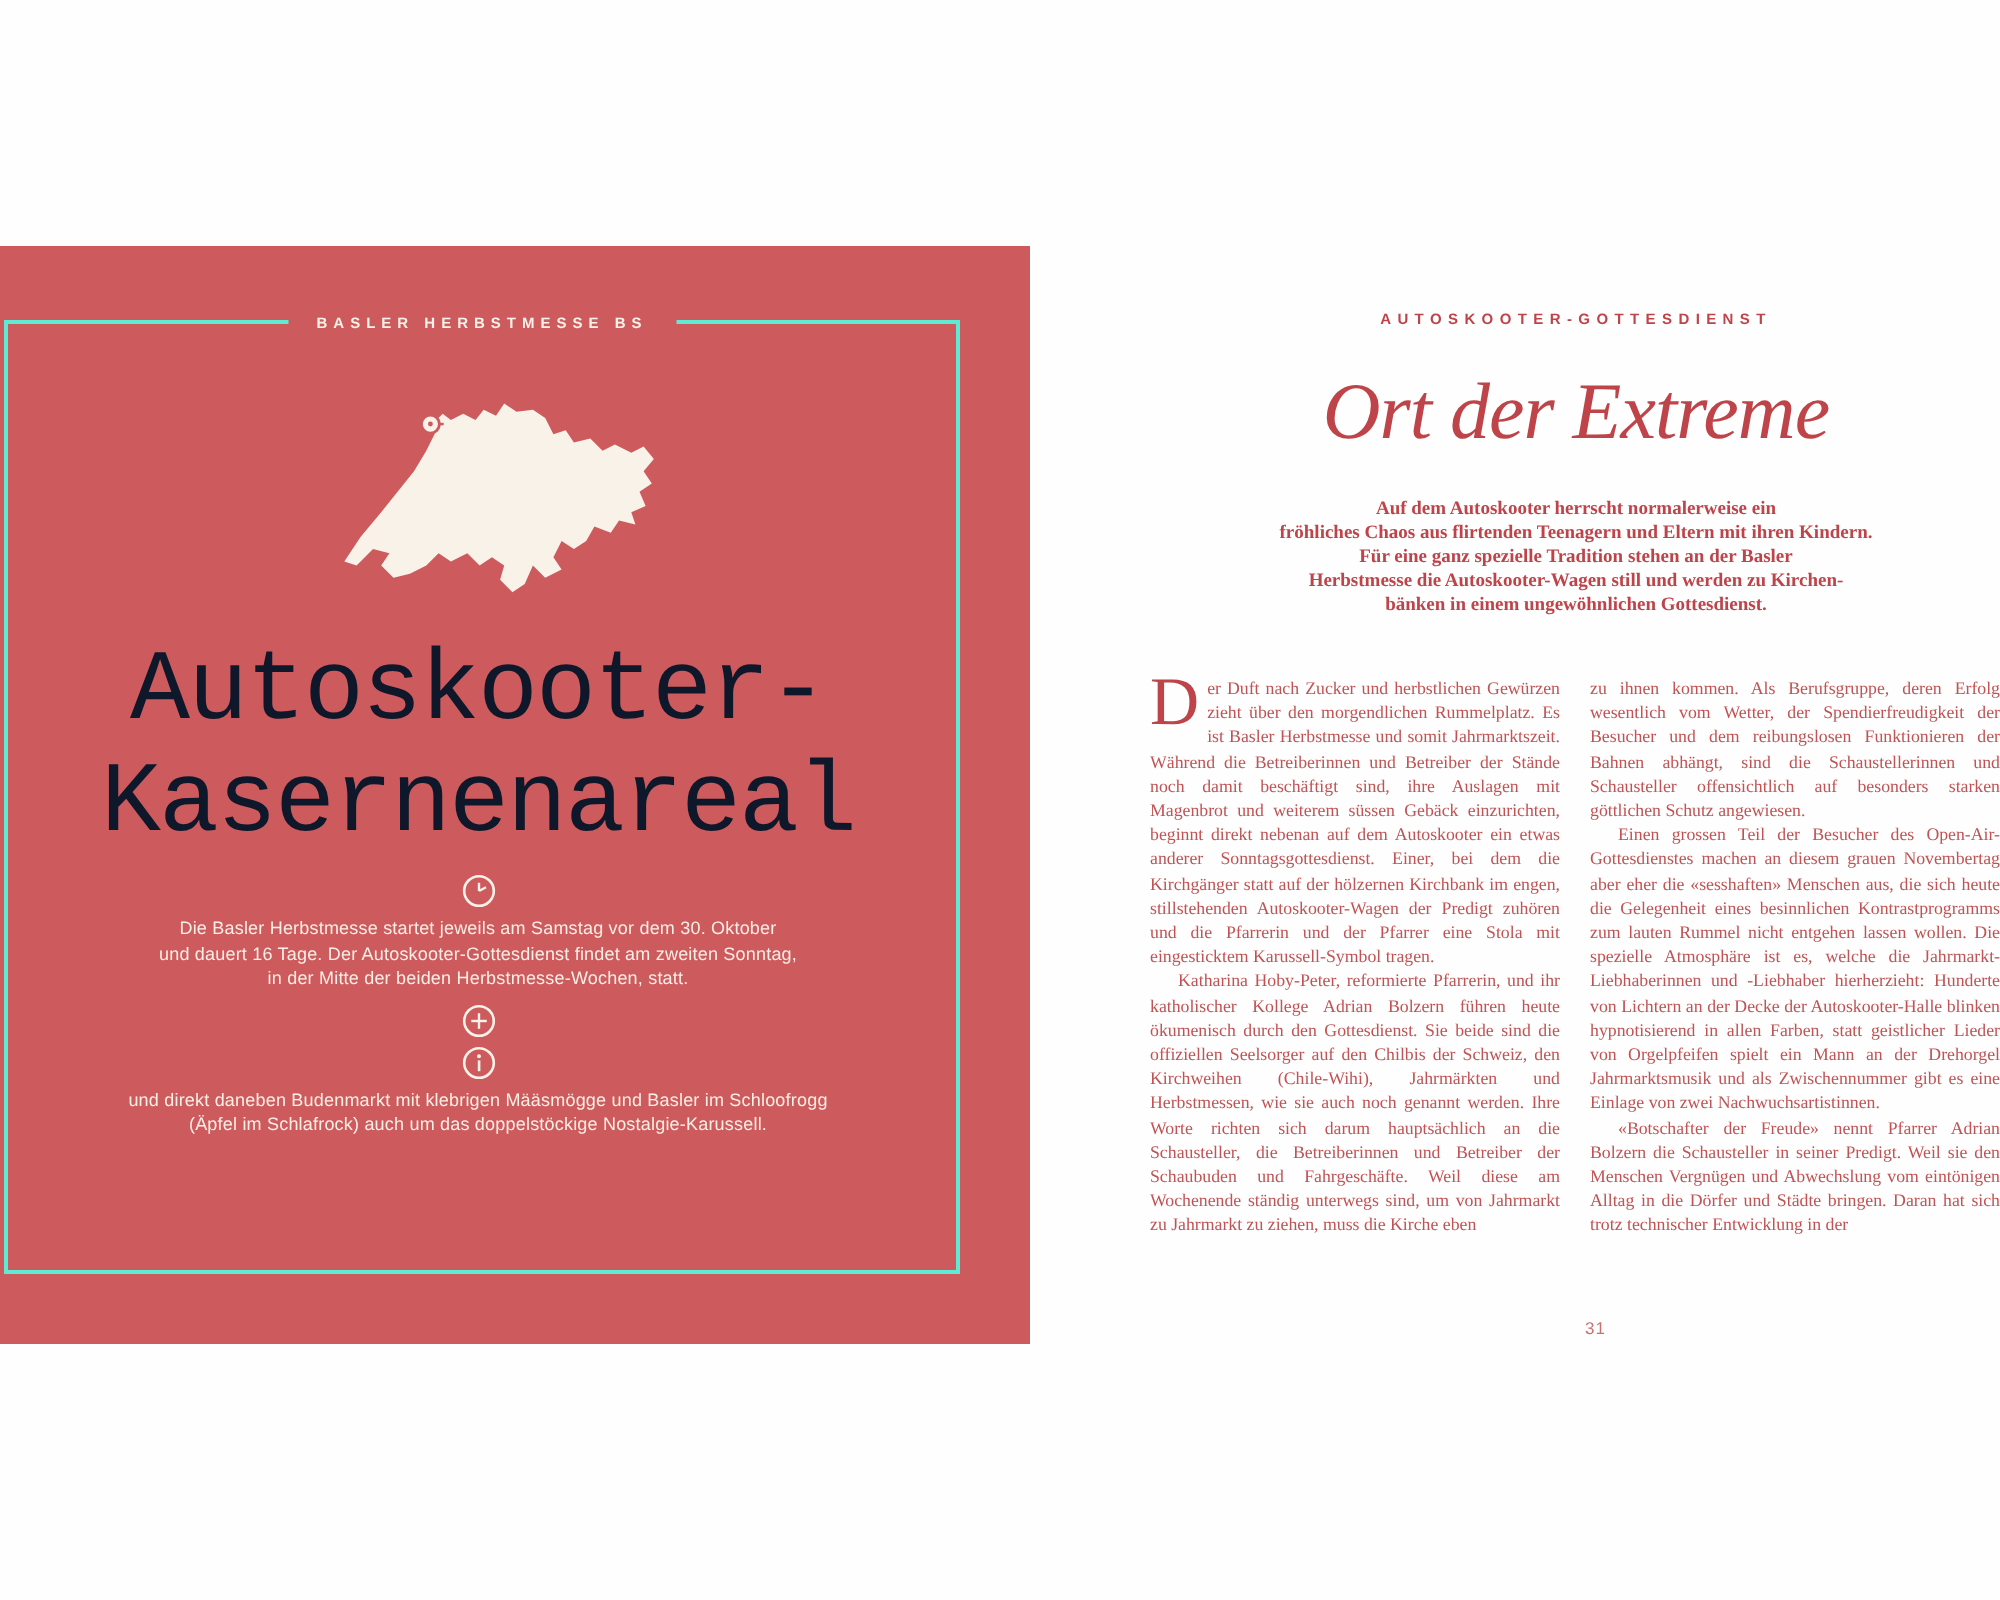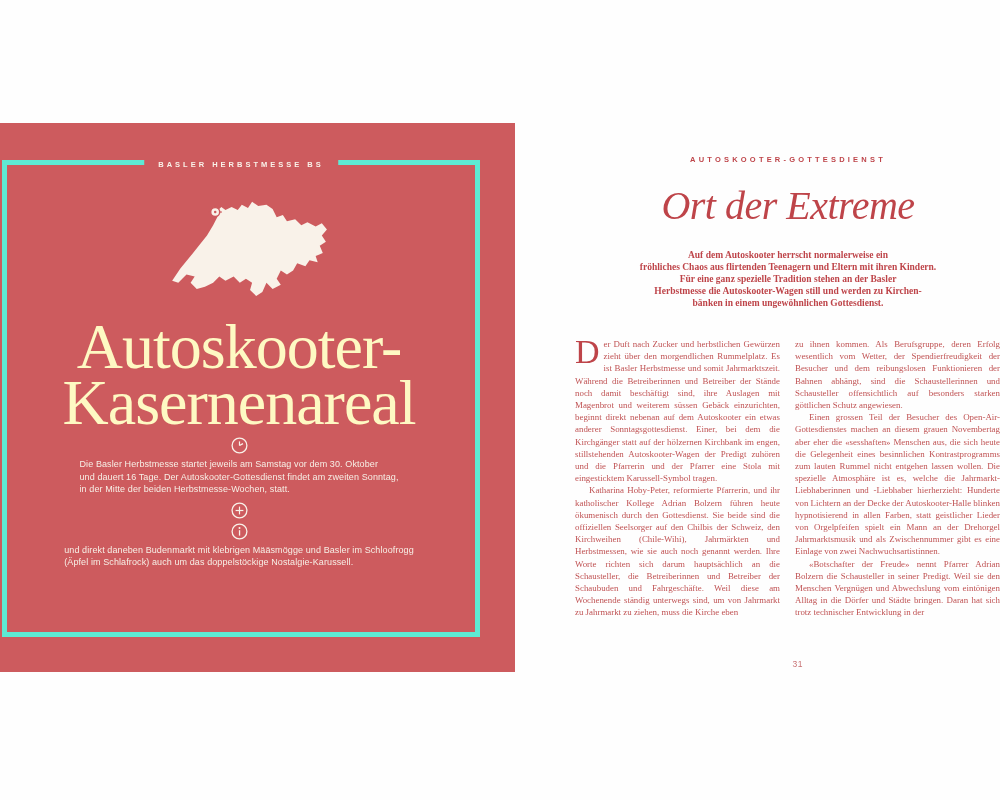--- a/index.html
+++ b/index.html
@@ -8,41 +8,41 @@
     overflow:hidden; font-family:"Liberation Sans", sans-serif;
   }
 
   
   .left-page {
     position:absolute; left:0; top:123px; width:515px; height:549px;
     background:#cd5b5e;
   }
   .frame {
     position:absolute; left:2px; top:37px; right:35px; bottom:35px;
-    border:5px solid #5eead4;
+    border:2px solid #5eead4;
   }
   .kicker-left {
     position:absolute; top:-6px; left:50%; transform:translateX(-50%);
     background:#cd5b5e; padding:0 14px; white-space:nowrap;
     font-size:7.5px; font-weight:bold; letter-spacing:3px; line-height:11px;
     color:#f9f2e9;
   }
   .map-wrap { position:absolute; left:166px; top:70px; width:164px; height:118px; }
   .title-left {
     position:absolute; left:0; top:196px; width:478px; text-align:center;
-    font-family:Liberation Serif, serif; font-weight:400;
-    font-size:64px; line-height:56px; letter-spacing:-1px; color:#fef9c3;
+    font-family:Liberation Mono, monospace; font-weight:400;
+    font-size:50px; line-height:56px; letter-spacing:-1px; color:#0f172a;
   }
   .info-col {
     position:absolute; left:0; top:314px; width:478px;
     display:flex; flex-direction:column; align-items:center; color:#f9f2e9;
   }
   .icon-svg { width:17px; height:17px; margin-bottom:4px; }
   .info-lines {
-    font-size:9px; line-height:12.5px;
+    text-align:center; font-size:9px; line-height:12.5px;
     letter-spacing:0.1px; margin-bottom:6px; color:#f7efe6;
   }
 
   
   .right-page { position:absolute; left:560px; top:140px; width:440px; height:560px; }
   .kicker-right {
     position:absolute; left:0; top:15px; width:456px; text-align:center;
     font-size:7.5px; font-weight:bold; letter-spacing:3.2px; color:#be4449;
   }
   .title-right {

